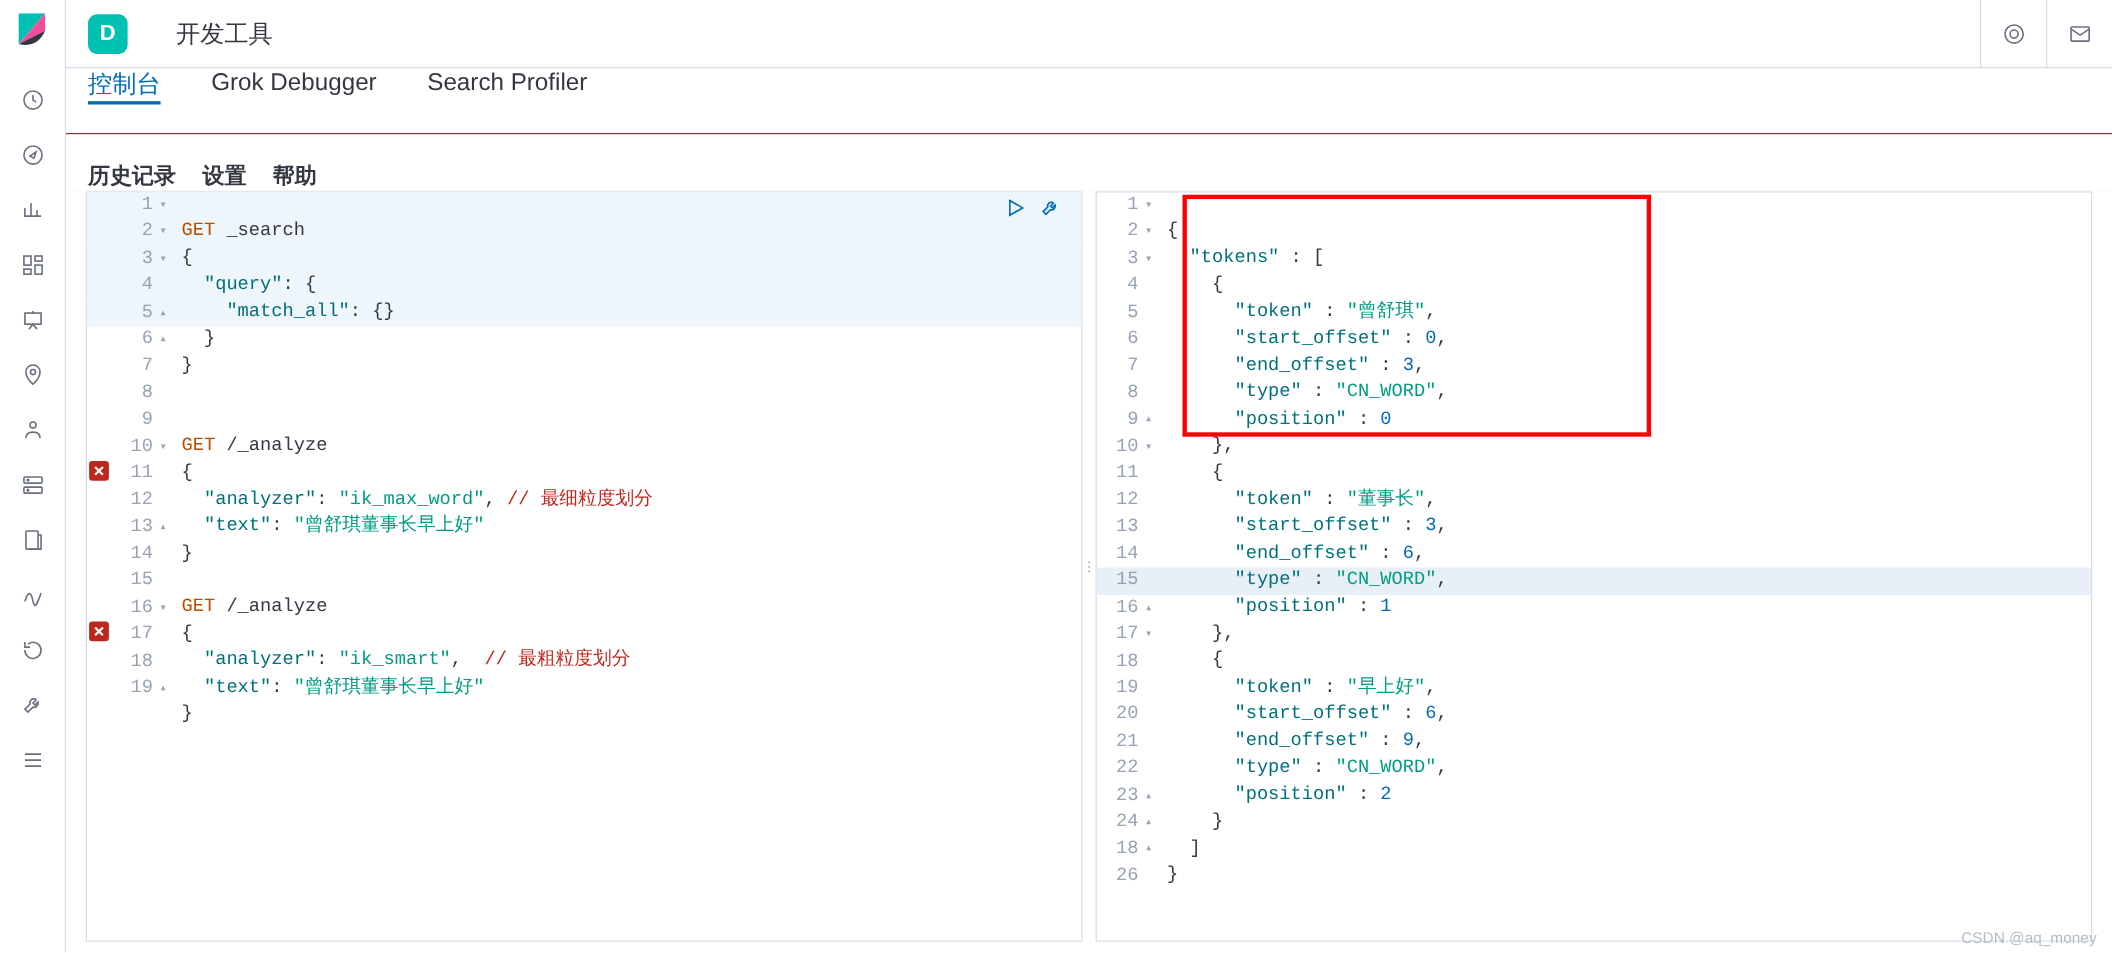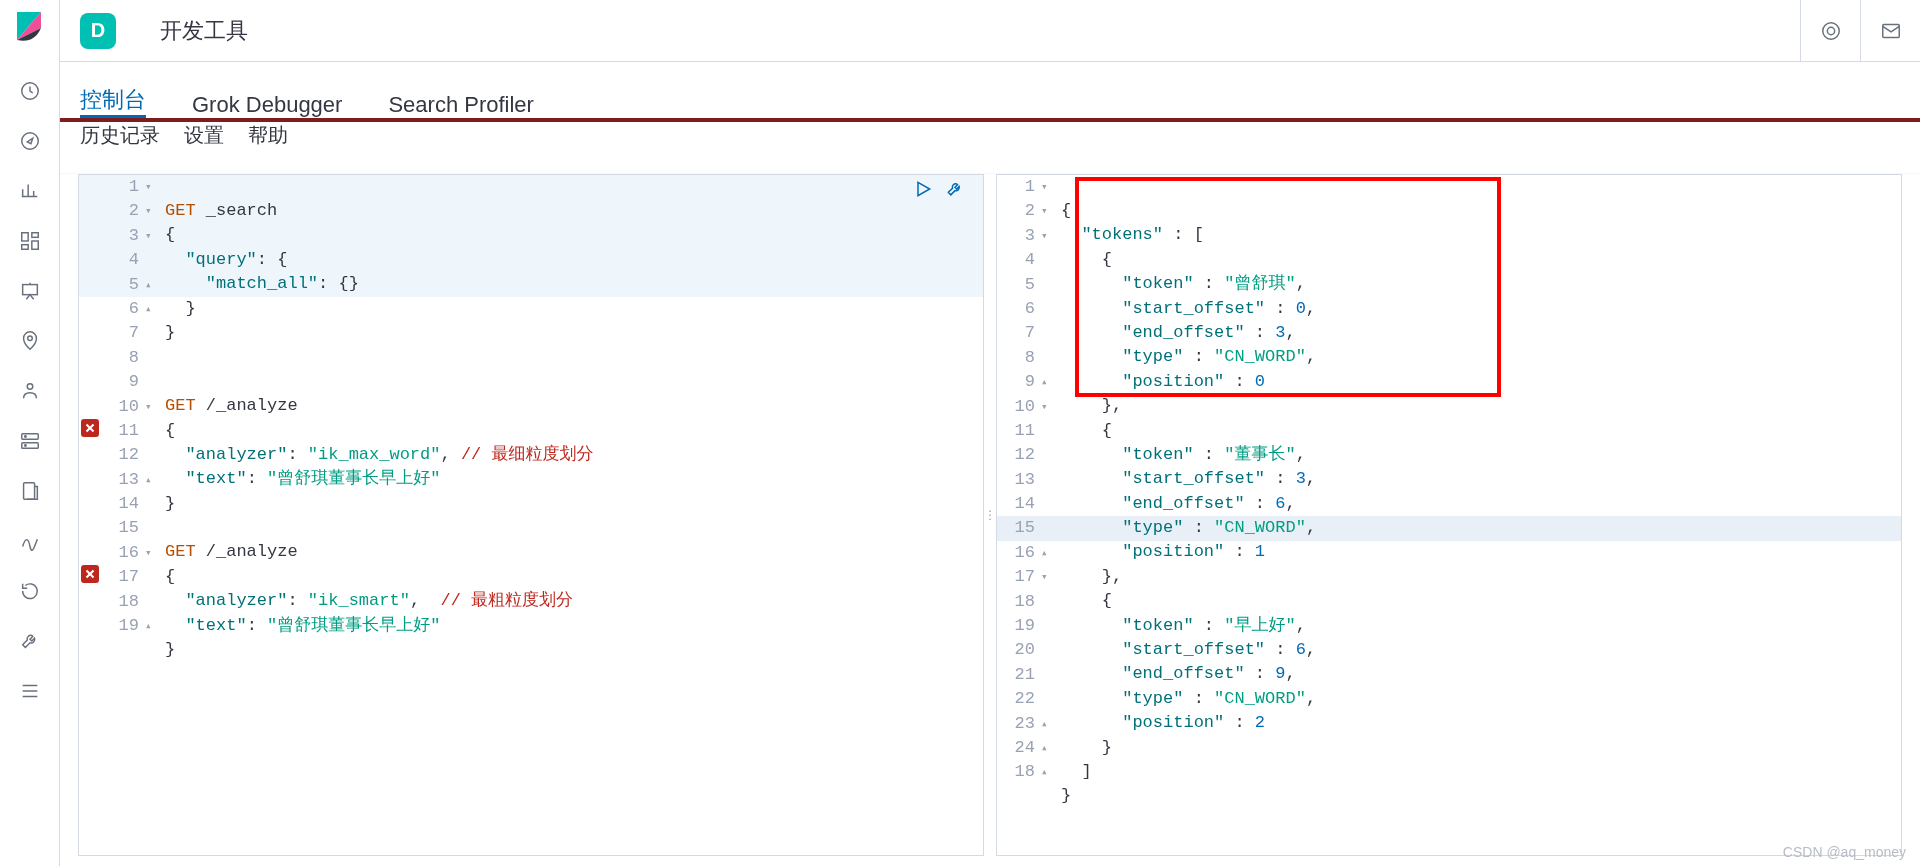--- a/index.html
+++ b/index.html
@@ -9,24 +9,24 @@
 .logo { width:32px; height:32px; margin-bottom:22px; }
 .rail-icon { width:60px; height:50px; display:flex; align-items:center; justify-content:center; color:#69707d; }
 .rail-icon svg { width:22px; height:22px; }
 .main { flex:1; display:flex; flex-direction:column; min-width:0; }
 .topbar { height:62px; border-bottom:1px solid #d3dae6; display:flex; align-items:center; padding-left:20px; }
 .badge-d { width:36px; height:36px; border-radius:8px; background:#00bfb3; color:#fff; font-weight:600; display:flex; align-items:center; justify-content:center; font-size:20px; flex:none; }
 .title { margin-left:44px; font-size:22px; color:#343741; }
 .top-spacer { flex:1; }
 .top-icon { width:60px; height:62px; display:flex; align-items:center; justify-content:center; color:#69707d; border-left:1px solid #d3dae6; }
 .top-icon svg { width:22px; height:22px; }
-.tabs { height:60px; display:flex; align-items:flex-end; padding-left:20px; border-bottom:4px solid #7f1d1d; gap:46px; }
+.tabs { height:60px; display:flex; align-items:flex-start; padding-left:20px; border-bottom:1px solid #7f1d1d; gap:46px; }
 .tab { display:flex; align-items:center; font-size:22px; color:#343741; }
 .tab.active { color:#006bb4; border-bottom:3px solid #006bb4; }
-.menubar { height:52px; display:flex; align-items:flex-start; padding-left:20px; gap:24px; font-size:20px; color:#343741; border-bottom:1px solid #f5f7fa; }
+.menubar { height:52px; display:flex; align-items:flex-end; padding-left:20px; gap:24px; font-size:20px; color:#343741; border-bottom:1px solid #f5f7fa;font-weight:bold; }
 .workspace { flex:1; display:flex; min-height:0; padding:0 18px 10px 18px; background:#fff; position:relative; }
 .pane { flex:1; min-width:0; border:1px solid #d3dae6; position:relative; }
 .splitter { width:12px; display:flex; align-items:center; justify-content:center; color:#98a2b3; font-size:12px; }
 .editor { font-family:"SFMono-Regular",Consolas,"Liberation Mono",Menlo,monospace; font-size:17px; line-height:24.4px; position:relative; }
 .line { display:flex; align-items:flex-start; height:24.4px; }
 .gut-err { width:22px; flex:none; display:flex; align-items:center; justify-content:center; }
 .err-badge { width:18px; height:18px; background:#bd271e; border-radius:3px; position:relative; }
 .err-badge::before,.err-badge::after{ content:""; position:absolute; left:50%; top:50%; width:2px; height:10px; background:#fff; transform-origin:center; }
 .err-badge::before{ transform:translate(-50%,-50%) rotate(45deg); }
 .err-badge::after{ transform:translate(-50%,-50%) rotate(-45deg); }
@@ -422,19 +422,24 @@
             <div class="line">
               <div class="gut-num">24</div>
               <div class="gut-fold">▴</div>
               <div class="code"><span class="tok-punc">  ]</span></div>
             </div>
             <div class="line">
               <div class="gut-num">18</div>
               <div class="gut-fold">▴</div>
               <div class="code"><span class="tok-punc">}</span></div>
             </div>
+            <div class="line">
+              <div class="gut-num">26</div>
+              <div class="gut-fold"></div>
+              <div class="code"></div>
+            </div>
           </div>
         <div class="highlight-box" style="left:78px; top:2px; width:426px; height:220px;"></div>
       </div>
       <div class="watermark">CSDN @aq_money</div>
     </div>
   </div>
 </div>
 
 </body></html>

